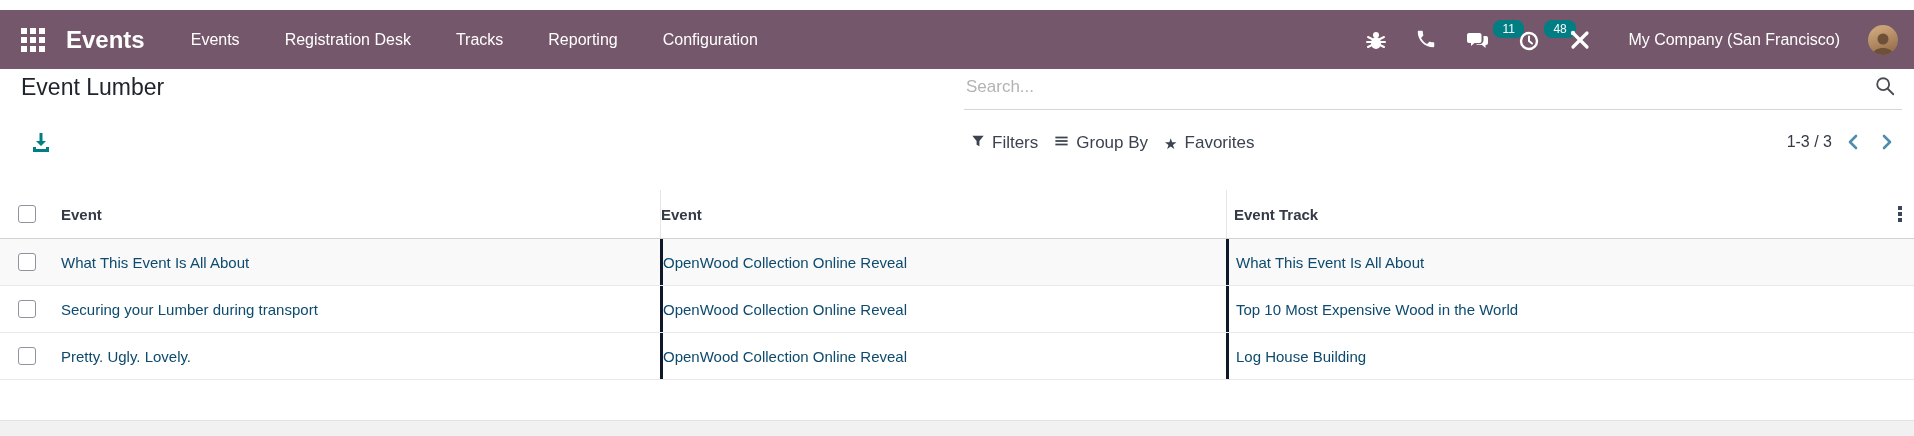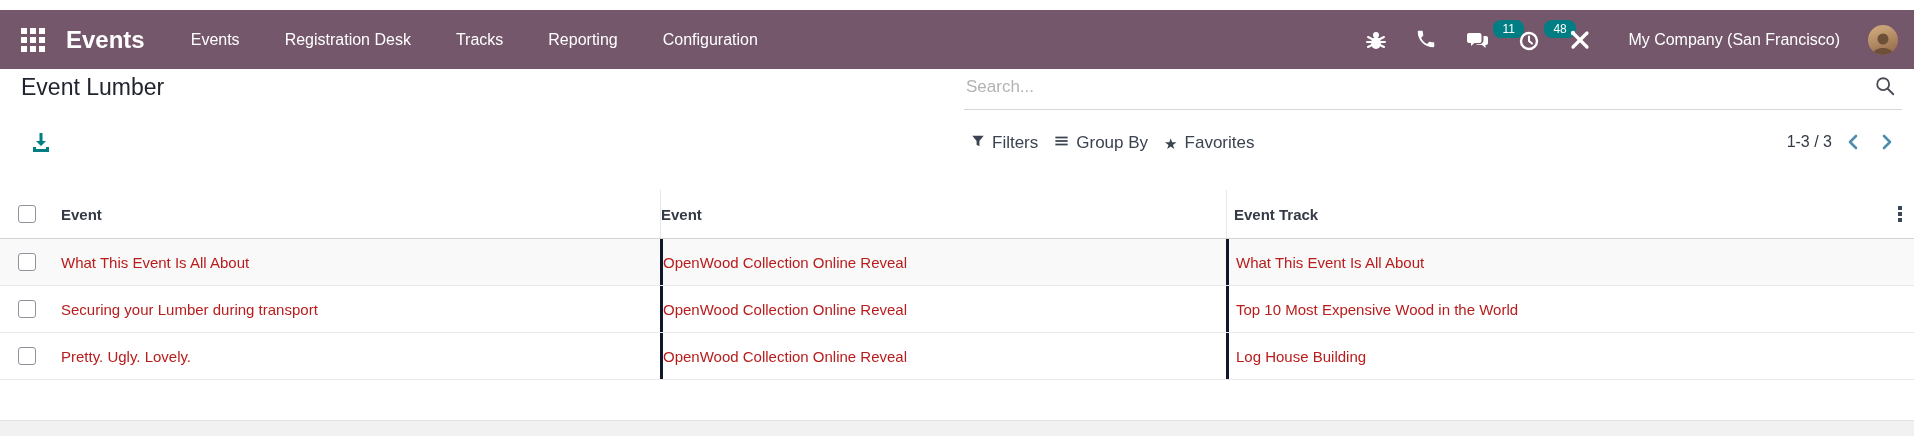--- a/index.html
+++ b/index.html
@@ -73,21 +73,21 @@
   
   .list{position:absolute;top:190px;left:0;right:0;}
   .lrow{
     display:grid;grid-template-columns:44px 616px 566px auto;
     align-items:stretch;
   }
   .lrow-header{
     height:48px;border-bottom:1px solid #d2d2d2;
     font-weight:700;font-size:15px;color:#343a46;position:relative;
   }
-  .lrow-body{height:46px;border-bottom:1px solid #e9e9e9;font-size:15px;color:#b91c1c;background:#fff;cursor:pointer;}
+  .lrow-body{height:46px;border-bottom:1px solid #e9e9e9;font-size:15px;color:#0c4a6e;background:#fff;cursor:pointer;}
   .lrow-body.striped{background:#f9f9f9;}
   .cell{display:flex;align-items:center;overflow:hidden;white-space:nowrap;}
   .cell-check{padding-left:18px;}
   .cell-name{padding-left:17px;}
   .cell-event,.cell-track{border-left:3px solid #0f172a;}
   .cell-event{}
   .cell-track{padding-left:7px;}
   .lrow-header .cell-event,.lrow-header .cell-track{border-left:1px solid #e6e6e6;}
   .checkbox{
     width:16px;height:16px;border:1px solid #8f949c;border-radius:3px;

